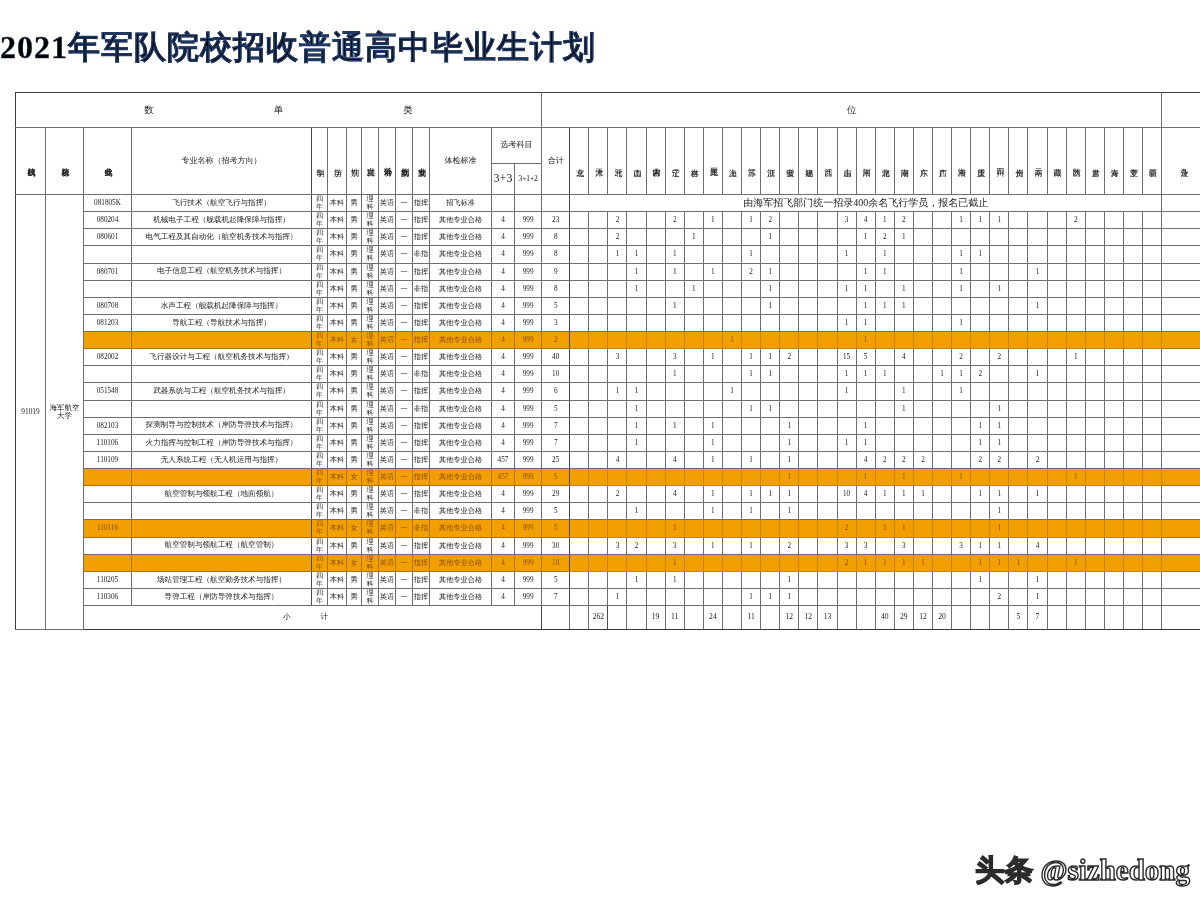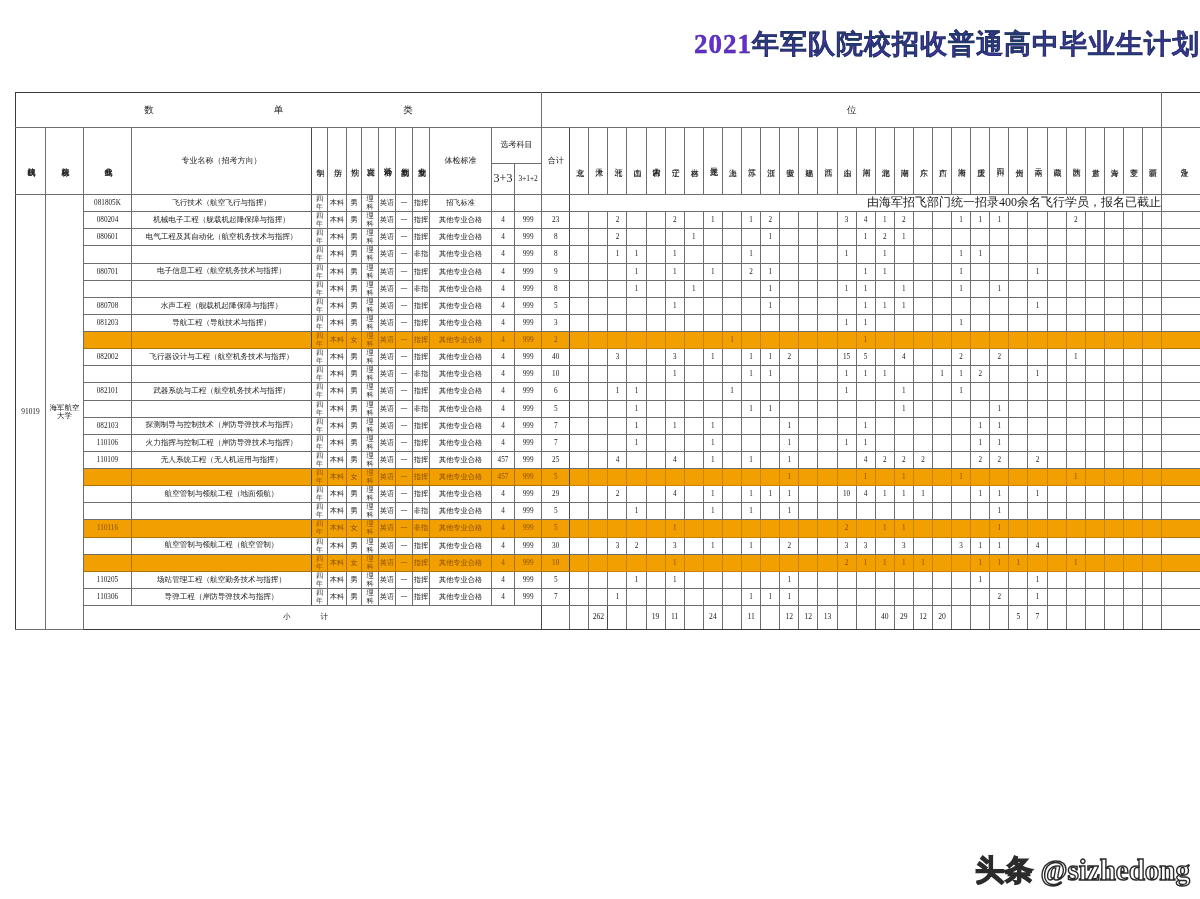--- a/index.html
+++ b/index.html
@@ -5,25 +5,25 @@
 <style>
   html,body{margin:0;padding:0;}
   body{
     width:1200px;height:899px;
     background:#ffffff;
     font-family:"Liberation Serif","DejaVu Serif",serif;
     overflow:hidden;
     position:relative;
   }
   #page-title{
-    text-align:right;
+    text-align:left;
     font-family:"Liberation Serif","DejaVu Serif",serif;
     font-weight:bold;
-    font-size:27px;
-    color:#6d28d9;
+    font-size:32px;
+    color:#000000;
     letter-spacing:1px;
     padding-top:26px;
     padding-bottom:18px;
     -webkit-text-stroke:0.4px #1f3864;
   }
   .table-wrap{
     position:absolute;
     left:15px; top:92px;
     width:1170px;
   }
@@ -215,21 +215,21 @@
           <td>本科</td>
           <td>男</td>
           <td class="cell-2line">理<br>科</td>
           <td>英语</td>
           <td>一</td>
           <td>指挥</td>
           <td>招飞标准</td>
           <td class="small-num"></td>
           <td class="small-num"></td>
           <td class="small-num thick-r"></td>
-          <td class="note-row-cell" colspan="31" style="font-size: 12px; text-align: right;">由海军招飞部门统一招录400余名飞行学员，报名已截止</td>
+          <td class="note-row-cell" colspan="31" style="font-size: 10px;">由海军招飞部门统一招录400余名飞行学员，报名已截止</td>
           <td class="outer-right"></td>
         </tr>
         <tr>
           <td class="maj-code">080204</td>
           <td class="maj-name thick-r">机械电子工程（舰载机起降保障与指挥）</td>
           <td class="cell-2line">四<br>年</td>
           <td>本科</td>
           <td>男</td>
           <td class="cell-2line">理<br>科</td>
           <td>英语</td>
@@ -689,21 +689,21 @@
           <td class="small-num prov">1</td>
           <td class="small-num prov"></td>
           <td class="small-num prov"></td>
           <td class="small-num prov"></td>
           <td class="small-num prov"></td>
           <td class="small-num prov"></td>
           <td class="small-num prov"></td>
           <td class="outer-right"></td>
         </tr>
         <tr>
-          <td class="maj-code">082101</td>
+          <td class="maj-code">051548</td>
           <td class="maj-name thick-r">武器系统与工程（航空机务技术与指挥）</td>
           <td class="cell-2line">四<br>年</td>
           <td>本科</td>
           <td>男</td>
           <td class="cell-2line">理<br>科</td>
           <td>英语</td>
           <td>一</td>
           <td>指挥</td>
           <td>其他专业合格</td>
           <td class="small-num">4</td>

